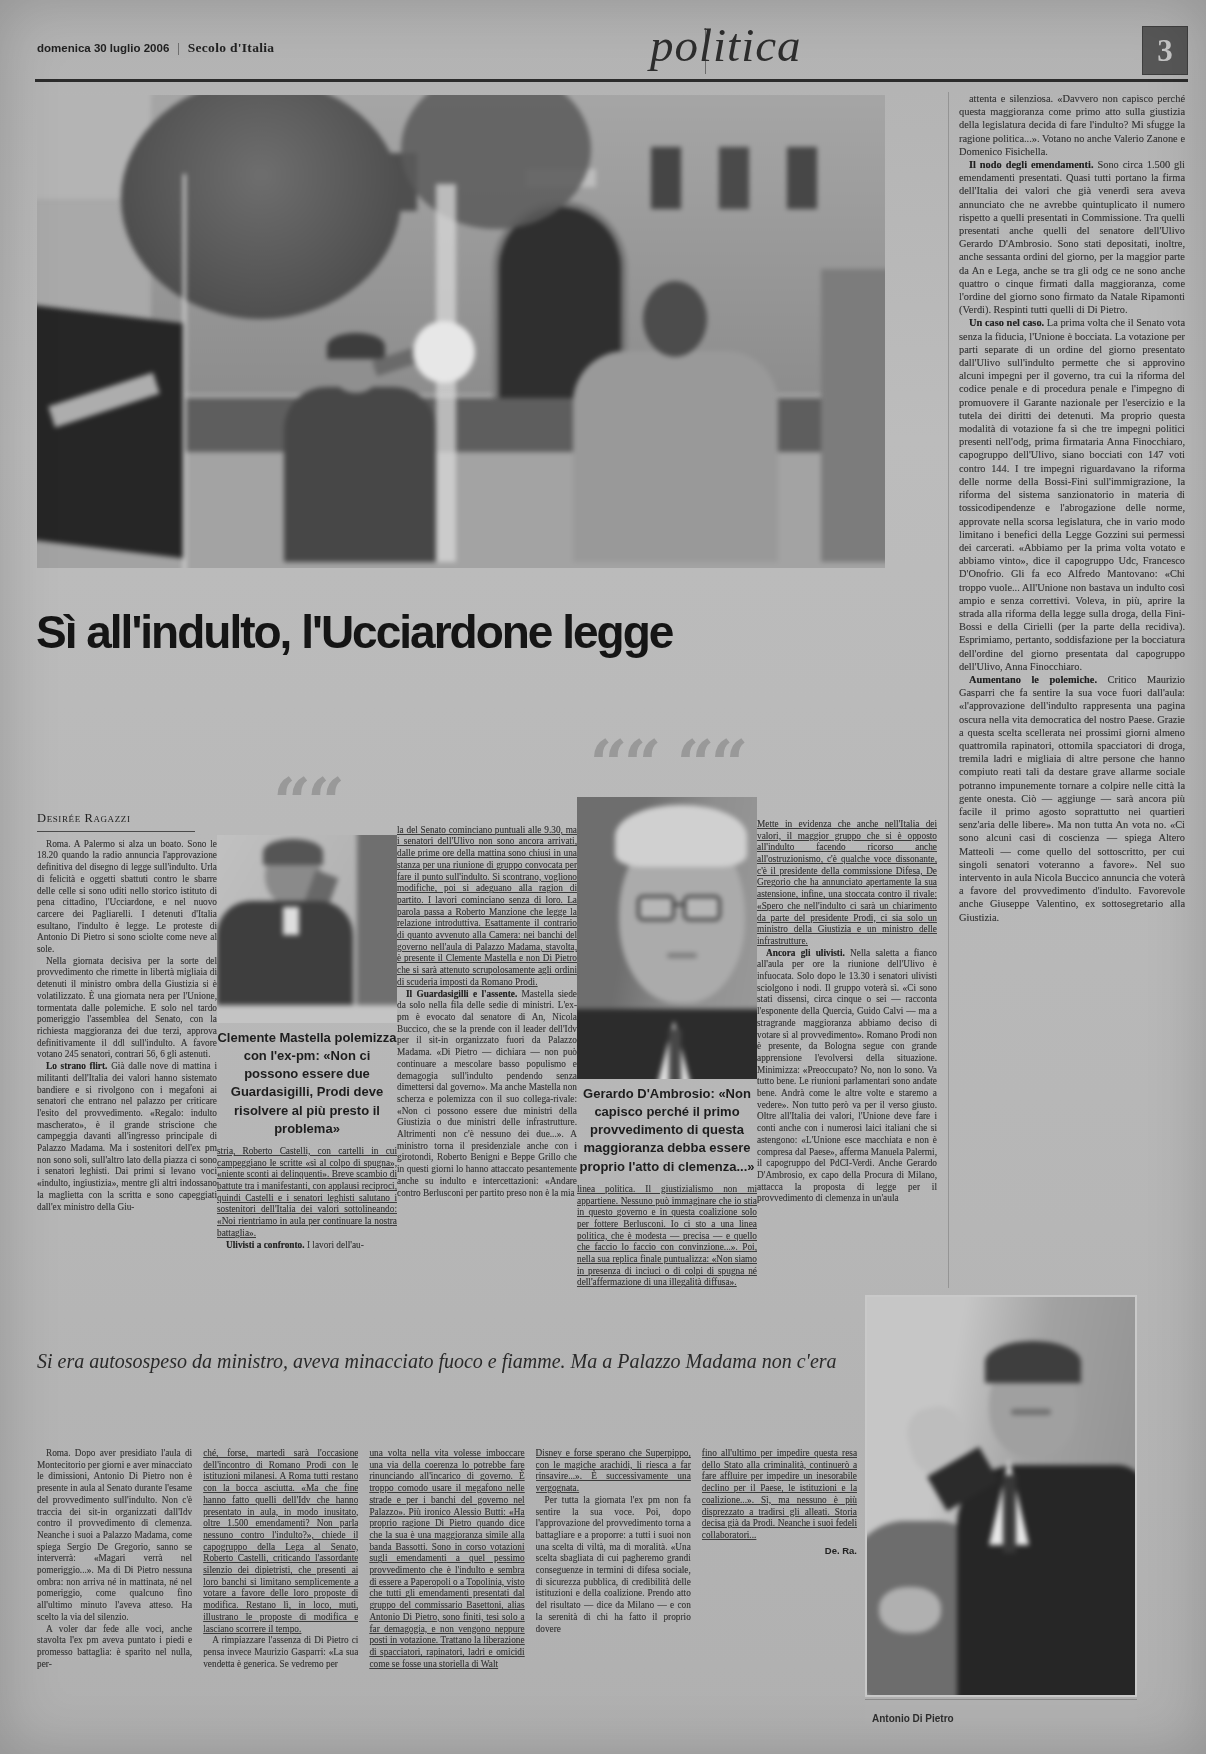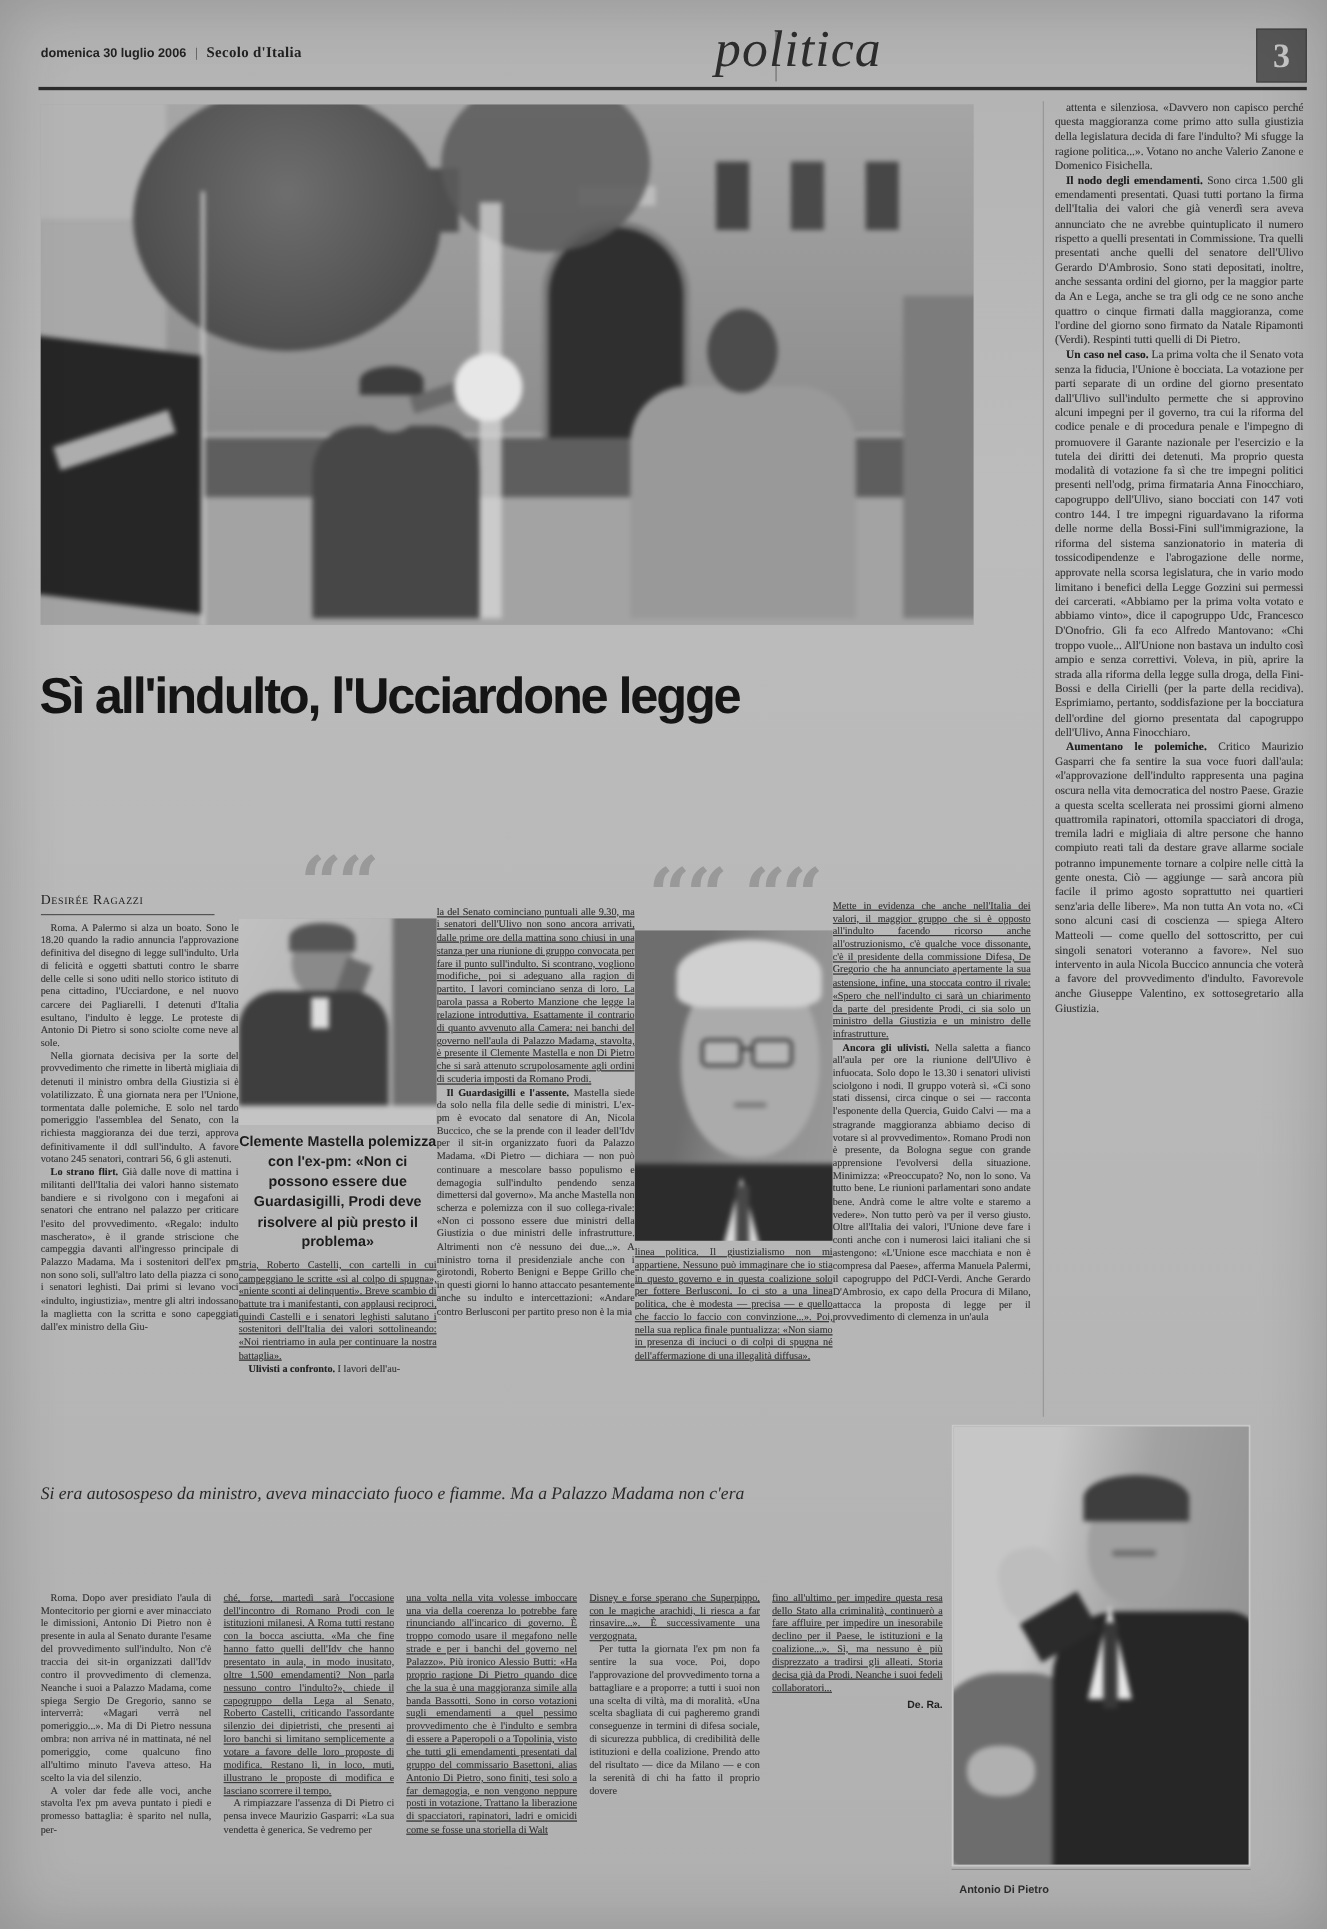--- a/index.html
+++ b/index.html
@@ -56,21 +56,21 @@
   .pullquote{font-family:"Liberation Sans",sans-serif;font-weight:700;font-size:13px;line-height:1.4;
     text-align:center;color:#1d1d1d;margin:6px 0 8px;}
 
   .rail{position:absolute;left:948px;top:92px;width:237px;height:1196px;overflow:hidden;
     border-left:1px solid rgba(90,90,90,.35);padding-left:10px;box-sizing:border-box;}
   .rail p{margin:0;font-size:10.4px;line-height:1.27;text-align:justify;color:#383838;
     text-indent:10px;text-shadow:0 0 .5px rgba(60,60,60,.5);}
   .rail p b{color:#1f1f1f;}
 
   
-  .kicker{position:absolute;left:37px;top:1350px;width:820px;font-style:italic;font-size:16px;
+  .kicker{position:absolute;left:37px;top:1350px;width:820px;font-style:italic;font-size:20px;
     color:#2a2a2a;}
   .headline2{position:absolute;left:36px;top:1378px;width:830px;font-family:"Liberation Serif",serif;
     font-size:39px;font-weight:400;letter-spacing:-1px;color:#1b1b1b;line-height:1.0;}
   .bottomcols{position:absolute;left:37px;top:1448px;width:820px;height:296px;display:flex;gap:11px;}
   .bottomcols .col{flex:1;overflow:hidden;}
   .signature{text-align:right;font-weight:700;font-size:9.5px;color:#222;margin-top:3px;
     font-family:"Liberation Sans",sans-serif;}
 </style>
 </head>
 <body>
@@ -173,20 +173,21 @@
           <div class="shp" style="left:44px;top:14px;width:132px;height:62px;background:#d0d0d0;border-radius:50% 50% 20% 20%;"></div>
           <div class="shp" style="left:66px;top:104px;width:38px;height:26px;border:3px solid #3c3c3c;border-radius:6px;background:rgba(255,255,255,.15);box-sizing:border-box;"></div>
           <div class="shp" style="left:112px;top:104px;width:38px;height:26px;border:3px solid #3c3c3c;border-radius:6px;background:rgba(255,255,255,.15);box-sizing:border-box;"></div>
           <div class="shp" style="left:102px;top:112px;width:12px;height:3px;background:#3c3c3c;"></div>
           <div class="shp" style="left:96px;top:162px;width:30px;height:5px;background:#7a7a7a;border-radius:3px;"></div>
           <div class="shp" style="left:0;bottom:0;width:100%;height:76px;background:#2c2c2c;"></div>
           <div class="shp" style="left:86px;bottom:0;width:34px;height:64px;background:#ddd;clip-path:polygon(50% 0,100% 100%,0 100%);"></div>
           <div class="shp" style="left:98px;bottom:0;width:12px;height:56px;background:#474747;"></div>
         </div>
       </div>
+      <div class="pullquote">Gerardo D'Ambrosio: «Non capisco perché il primo provvedimento di questa maggioranza debba essere proprio l'atto di clemenza...»</div>
       <div class="smalltext cont">
           <p>linea politica. Il giustizialismo non mi appartiene. Nessuno può immaginare che io stia in questo governo e in questa coalizione solo per fottere Berlusconi. Io ci sto a una linea politica, che è modesta — precisa — e quello che faccio lo faccio con convinzione...». Poi, nella sua replica finale puntualizza: «Non siamo in presenza di inciuci o di colpi di spugna né dell'affermazione di una illegalità diffusa».</p>
         </div>
     </div>
 
     <div class="col smalltext cont">
         <p>Mette in evidenza che anche nell'Italia dei valori, il maggior gruppo che si è opposto all'indulto facendo ricorso anche all'ostruzionismo, c'è qualche voce dissonante, c'è il presidente della commissione Difesa, De Gregorio che ha annunciato apertamente la sua astensione, infine, una stoccata contro il rivale: «Spero che nell'indulto ci sarà un chiarimento da parte del presidente Prodi, ci sia solo un ministro della Giustizia e un ministro delle infrastrutture.</p>
         <p><b>Ancora gli ulivisti. </b>Nella saletta a fianco all'aula per ore la riunione dell'Ulivo è infuocata. Solo dopo le 13.30 i senatori ulivisti sciolgono i nodi. Il gruppo voterà sì. «Ci sono stati dissensi, circa cinque o sei — racconta l'esponente della Quercia, Guido Calvi — ma a stragrande maggioranza abbiamo deciso di votare sì al provvedimento». Romano Prodi non è presente, da Bologna segue con grande apprensione l'evolversi della situazione. Minimizza: «Preoccupato? No, non lo sono. Va tutto bene. Le riunioni parlamentari sono andate bene. Andrà come le altre volte e staremo a vedere». Non tutto però va per il verso giusto. Oltre all'Italia dei valori, l'Unione deve fare i conti anche con i numerosi laici italiani che si astengono: «L'Unione esce macchiata e non è compresa dal Paese», afferma Manuela Palermi, il capogruppo del PdCI-Verdi. Anche Gerardo D'Ambrosio, ex capo della Procura di Milano, attacca la proposta di legge per il provvedimento di clemenza in un'aula</p>
       </div>
   </div>

